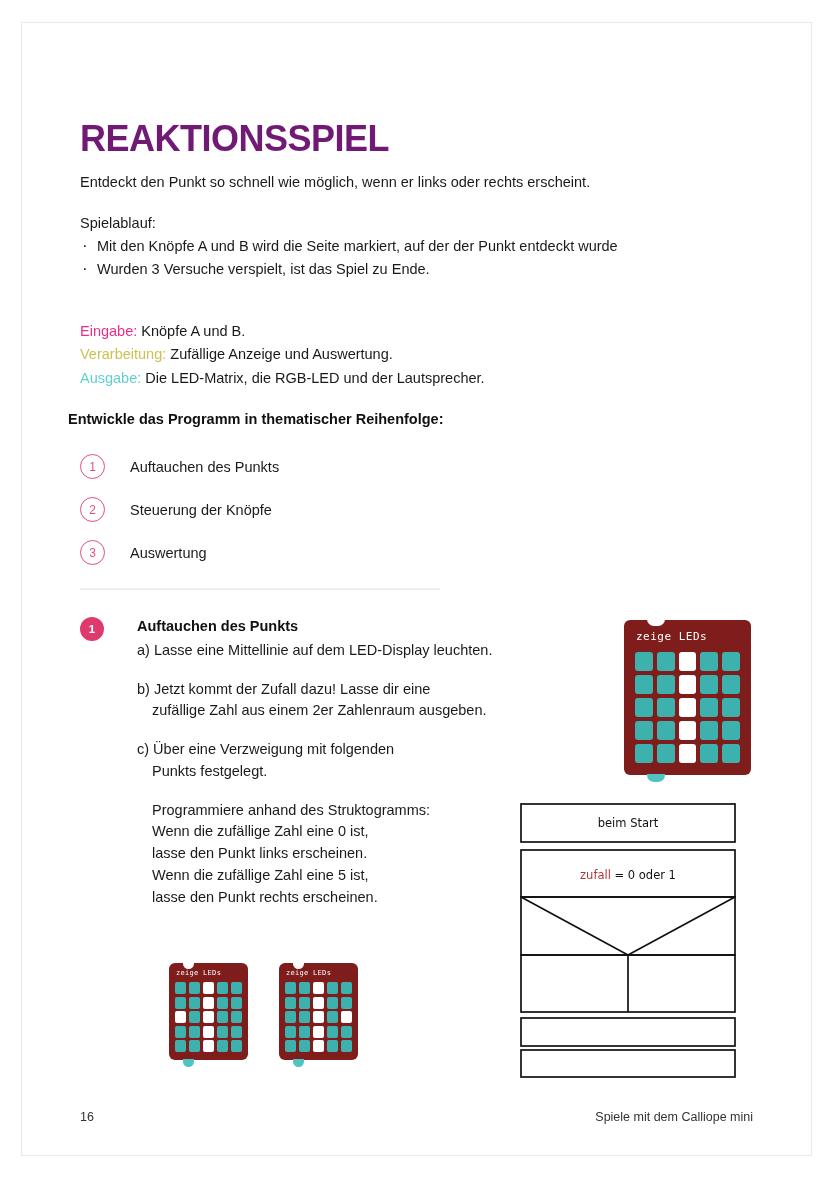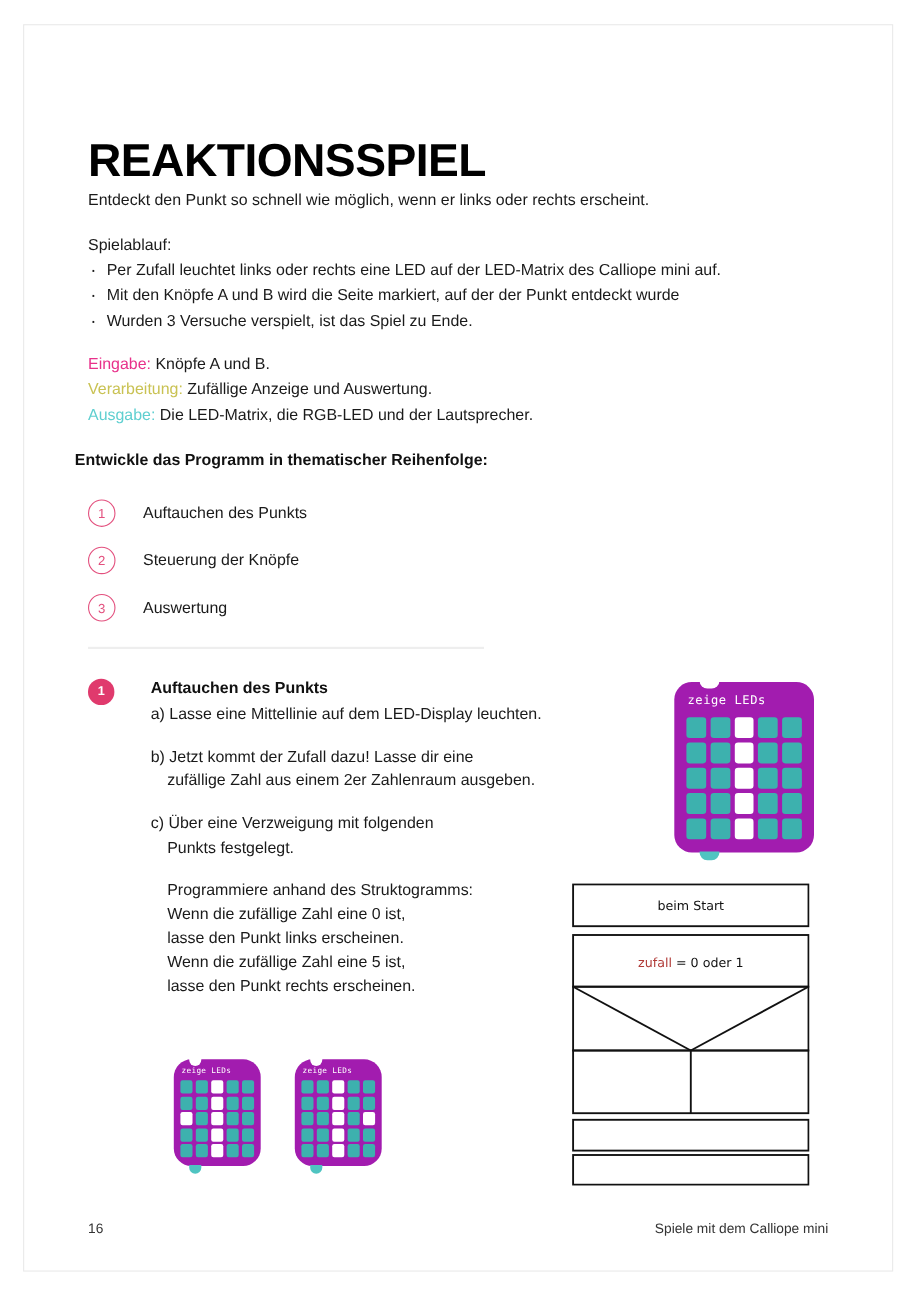--- a/index.html
+++ b/index.html
@@ -29,24 +29,24 @@
     border: 1px solid #e9e9e9;
     box-sizing: border-box;
     pointer-events: none;
   }
 
   
   .title {
     position: absolute;
     left: 80px;
     top: 97px;
-    font-size: 42px;
+    font-size: 36px;
     font-weight: bold;
     letter-spacing: -0.5px;
-    color: #000000;
+    color: #701a75;
     line-height: 1;
   }
 
   
   .intro {
     position: absolute;
     left: 80px;
     top: 172px;
     font-size: 14.5px;
     color: #1a1a1a;
@@ -188,22 +188,23 @@
 
   
   .led-block {
     position: absolute;
     box-sizing: border-box;
   }
   .led-block .body {
     position: relative;
     width: 100%;
     height: 100%;
-    background: #a21caf;
-    border-radius: 16px;
+    background: #7f1d1d;
+    border-radius: 6px;
+    margin-left: 11px;
   }
   .led-block .notch-top {
     position: absolute;
     top: -1px;
     left: 18%;
     width: 14%;
     height: 7px;
     background: #ffffff;
     border-radius: 0 0 7px 7px;
   }
@@ -289,21 +290,20 @@
 <div class="page">
 
   <div class="page-frame"></div>
 
   <h1 class="title">REAKTIONSSPIEL</h1>
 
   <div class="intro">Entdeckt den Punkt so schnell wie möglich, wenn er links oder rechts erscheint.</div>
 
   <div class="flow-head">Spielablauf:</div>
   <ul class="bullets">
-    <li>Per Zufall leuchtet links oder rechts eine LED auf der LED-Matrix des Calliope mini auf.</li>
     <li>Mit den Knöpfe A und B wird die Seite markiert, auf der der Punkt entdeckt wurde</li>
     <li>Wurden 3 Versuche verspielt, ist das Spiel zu Ende.</li>
   </ul>
 
   <div class="ipo">
     <div class="ipo-line">
       <span class="lbl-in">Eingabe:</span>
       <span>Knöpfe A und B.</span>
     </div>
     <div class="ipo-line">

